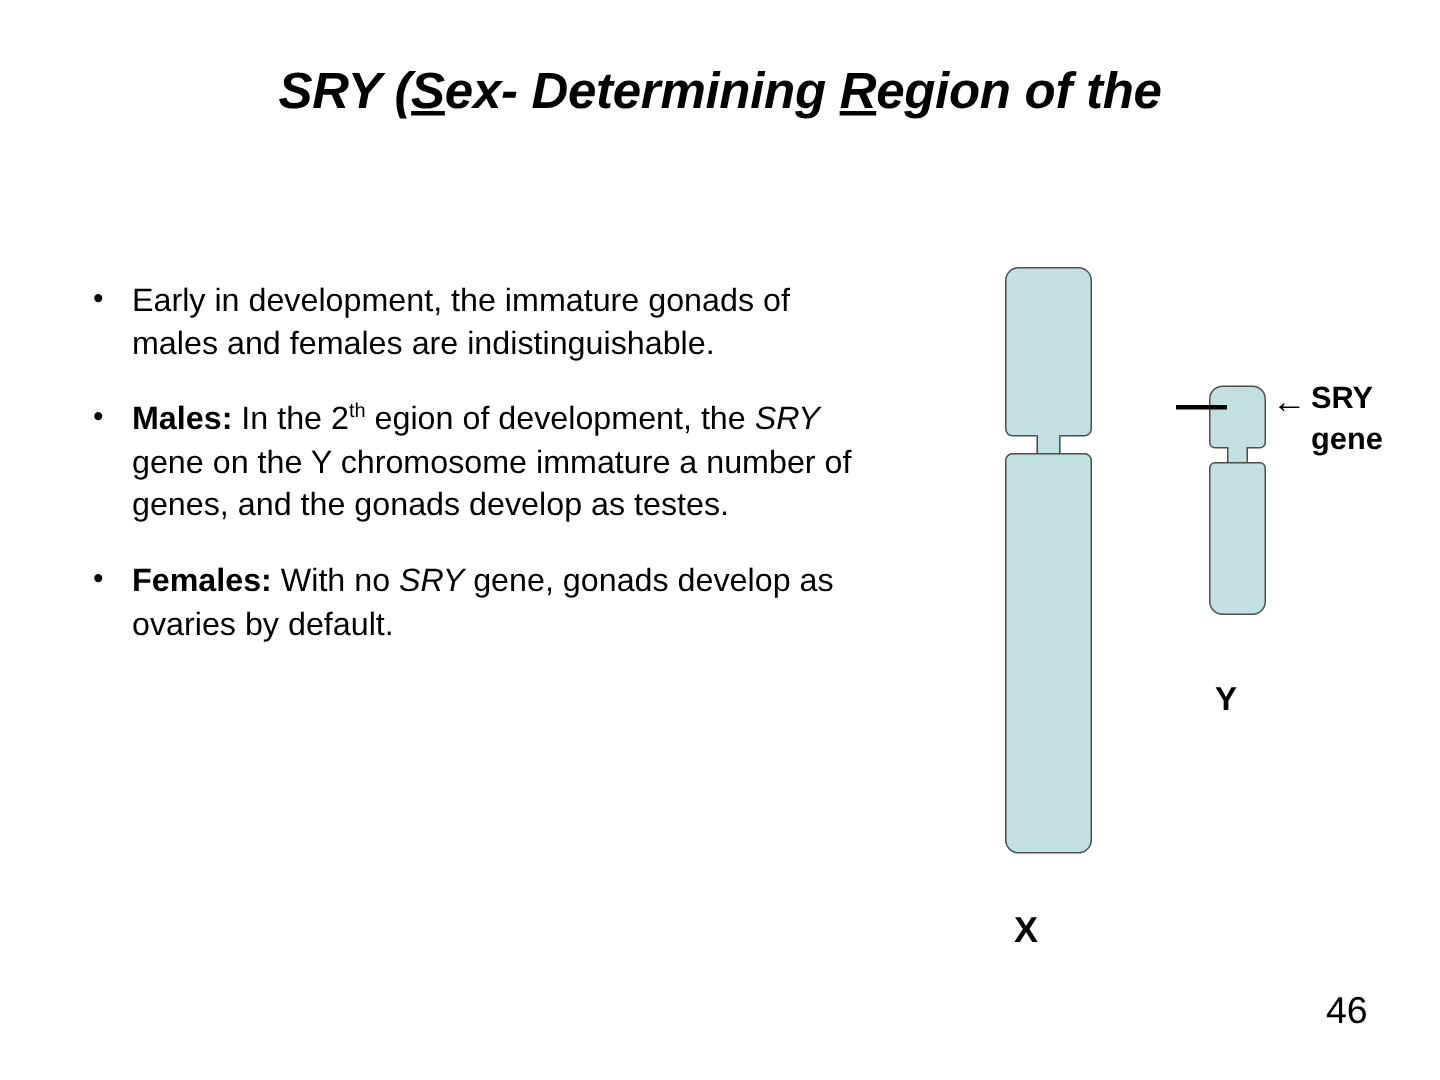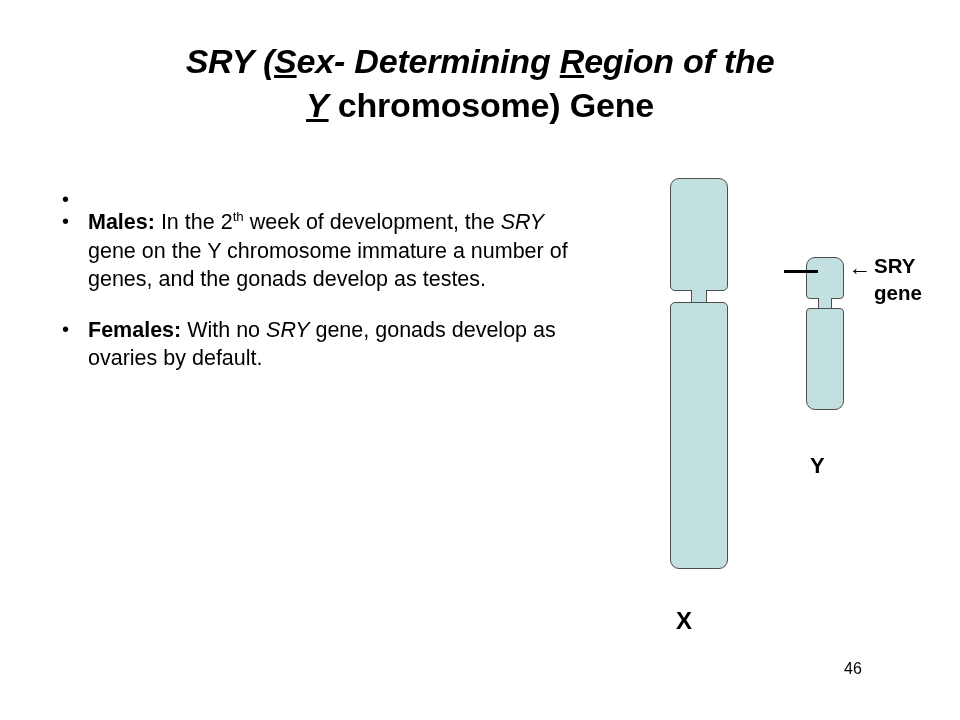--- a/index.html
+++ b/index.html
@@ -189,44 +189,44 @@
     top: 88px;
     font-size: 20.5px;
     font-weight: bold;
     line-height: 1.3;
     white-space: nowrap;
   }
 
   
   .slide-number {
     position: absolute;
-    left: 844px;
+    left: 884px;
     top: 660px;
-    font-size: 16px;
+    font-size: 25px;
   }
 </style>
 </head>
 <body>
 
 <div class="slide">
 
   <div class="title">
     <span><span>SRY (</span><span class="u">S</span><span>ex- Determining </span><span class="u">R</span><span>egion of the</span></span><br>
-    <span><span class="u">Y</span><span class="upright"> chromosome) Gene</span></span>
   </div>
 
   <div class="body">
 
     <div class="bullet">
       <span class="dot">•</span>
+      <span>Early in development, the immature gonads of males and females are indistinguishable.</span>
     </div>
 
     <div class="bullet">
       <span class="dot">•</span>
-      <span class="b">Males:</span><span> In the 2</span><sup>th</sup><span> week of development, the </span><span class="i">SRY</span><span> gene on the Y chromosome immature a number of genes, and the gonads develop as testes.</span>
+      <span class="b">Males:</span><span> In the 2</span><sup>th</sup><span> egion of development, the </span><span class="i">SRY</span><span> gene on the Y chromosome immature a number of genes, and the gonads develop as testes.</span>
     </div>
 
     <div class="bullet">
       <span class="dot">•</span>
       <span class="b">Females:</span><span> With no </span><span class="i">SRY</span><span> gene, gonads develop as ovaries by default.</span>
     </div>
 
   </div>
 
   <div class="diagram">

